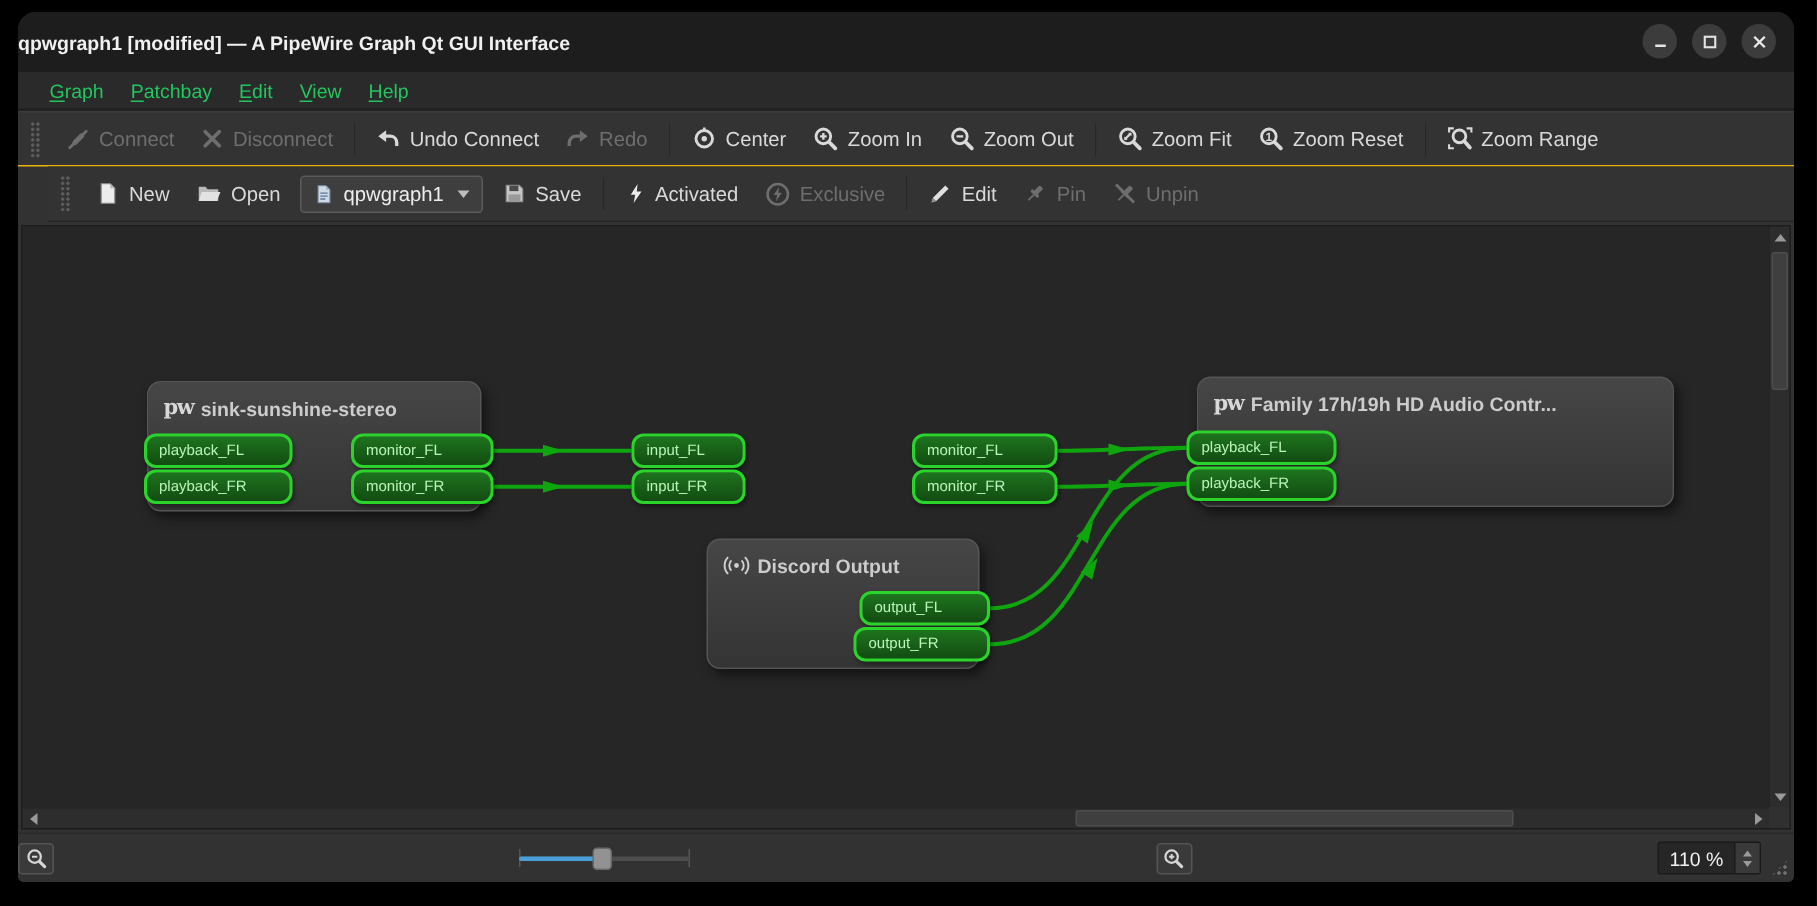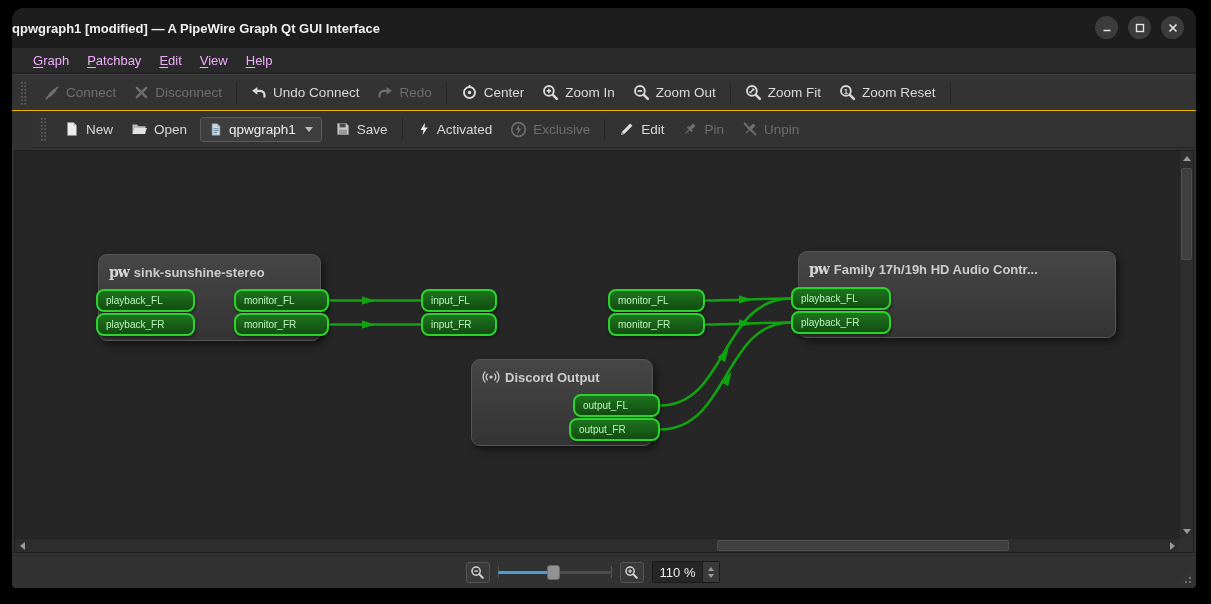--- a/index.html
+++ b/index.html
@@ -9,21 +9,21 @@
             background:#323232; border-radius:12px 12px 4px 4px; display:flex; flex-direction:column; overflow:hidden; }
   
   .titlebar { height:40px; background:#1d1d1d; display:flex; align-items:center; position:relative; flex:none; }
   .title { position:absolute; left:0; right:0; text-align:left; color:#f0f0f0; font-size:13px; font-weight:bold; }
   .winbtns { position:absolute; right:12px; top:8px; display:flex; gap:10px; }
   .winbtn { width:23px; height:23px; border-radius:50%; background:#3c3c3c; color:#e4e4e4;
             display:flex; align-items:center; justify-content:center; }
   
   .menubar { height:26px; background:#2a2a2a; display:flex; align-items:center; padding-left:12px;
              border-bottom:2px solid #222; flex:none; }
-  .menu-item { color:#f0abfc; font-size:13px; padding:3px 9px; }
+  .menu-item { color:#22c55e; font-size:13px; padding:3px 9px; }
   .mn { text-decoration:underline; text-underline-offset:2px; }
   
   .toolbar { height:37px; background:#333333; display:flex; align-items:center; padding:0 6px; flex:none; }
   #tb1 { border-bottom:1px solid #eab308; border-top:1px solid #3d3d3d; }
   #tb2 { border-bottom:1px solid #262626;margin-left:20px; }
   .handle { width:7px; height:24px; margin:0 8px 0 2px;
             background-image:radial-gradient(#5d5d5d 1px, transparent 1.2px); background-size:3.5px 3.5px; }
   .tbtn { display:flex; align-items:center; gap:6px; padding:5px 9px; color:#d9d9d9; font-size:13.5px; border-radius:3px; }
   .tbtn.disabled { color:#6e6e6e; }
   .tsep { width:1px; height:22px; background:#474747; border-right:1px solid #272727; margin:0 5px; }
@@ -52,21 +52,21 @@
   .sthumb-h { position:absolute; top:1px; height:11px; background:#3f3f3f; border:1px solid #4e4e4e; border-radius:2px; }
   .sthumb-v { position:absolute; left:1px; width:11px; background:#3f3f3f; border:1px solid #4e4e4e; border-radius:2px; }
   .sarrow { position:absolute; width:14px; height:14px; display:flex; align-items:center; justify-content:center; }
   .tri { width:0; height:0; }
   .tri.left  { border-top:4px solid transparent; border-bottom:4px solid transparent; border-right:5px solid #9a9a9a; }
   .tri.right { border-top:4px solid transparent; border-bottom:4px solid transparent; border-left:5px solid #9a9a9a; }
   .tri.up    { border-left:4px solid transparent; border-right:4px solid transparent; border-bottom:5px solid #9a9a9a; }
   .tri.down  { border-left:4px solid transparent; border-right:4px solid transparent; border-top:5px solid #9a9a9a; }
   
   .statusbar { height:33px; background:#323232; border-top:1px solid #2a2a2a; display:flex; align-items:center;
-               justify-content:center; gap:8px; padding-right:22px; position:relative; flex:none; }
+               justify-content:space-between; gap:8px; padding-right:22px; position:relative; flex:none; }
   .sbtn { width:24px; height:21px; background:#3a3a3a; border:1px solid #555; border-radius:3px;
           display:flex; align-items:center; justify-content:center; color:#d6d6d6; }
   .slider { position:relative; width:114px; height:18px; }
   .slider .tick { position:absolute; top:3px; width:1px; height:12px; background:#565656; }
   .slider .track { position:absolute; top:8px; left:0; width:114px; height:3px; background:#4c4c4c; border-radius:2px; }
   .slider .fill { position:absolute; top:8px; left:0; width:54px; height:3px; background:#4a9fd8; border-radius:2px; }
   .slider .shandle { position:absolute; top:2px; left:49px; width:13px; height:15px; background:#929292;
                      border:1px solid #6b6b6b; border-radius:3px; }
   .spinbox { display:flex; align-items:center; height:22px; background:#262626; border:1px solid #1a1a1a; border-radius:2px; }
   .spinval { color:#f0f0f0; font-size:13px; padding:0 7px; min-width:44px; text-align:right; }
@@ -214,20 +214,30 @@
             <circle cx="6.5" cy="6.5" r="4.6" fill="none" stroke="currentColor" stroke-width="1.8"></circle>
             <path d="M10.2 10.2 L14 14" stroke="currentColor" stroke-width="2.4" stroke-linecap="round"></path>
             <text x="6.5" y="9.2" font-size="7.5" font-weight="bold" text-anchor="middle" fill="currentColor">1</text>
           </svg>
       </span>
       <span class="tlabel">Zoom Reset</span>
     </div>
 
     <div class="tsep"></div>
 
+    <div class="tbtn">
+      <span class="ticon">
+        <svg width="17" height="17" viewBox="0 0 16 16">
+            <path d="M1 4 V1.5 H4 M12 1.5 H15 V4 M1 11.5 V14 H4" fill="none" stroke="currentColor" stroke-width="1.3"></path>
+            <circle cx="7.5" cy="6.5" r="4" fill="none" stroke="currentColor" stroke-width="1.8"></circle>
+            <path d="M10.6 9.6 L14 13.5" stroke="currentColor" stroke-width="2.4" stroke-linecap="round"></path>
+          </svg>
+      </span>
+      <span class="tlabel">Zoom Range</span>
+    </div>
   </div>
 
   <div class="toolbar" id="tb2">
     <div class="handle"></div>
 
     <div class="tbtn">
       <span class="ticon">
         <svg width="16" height="16" viewBox="0 0 16 16">
             <path d="M3.5 1.5 H9.5 L12.5 4.5 V14.5 H3.5 Z" fill="#ececec" stroke="#8f8f8f" stroke-width="0.8"></path>
             <path d="M9.5 1.5 V4.5 H12.5 Z" fill="#b5b5b5"></path>

